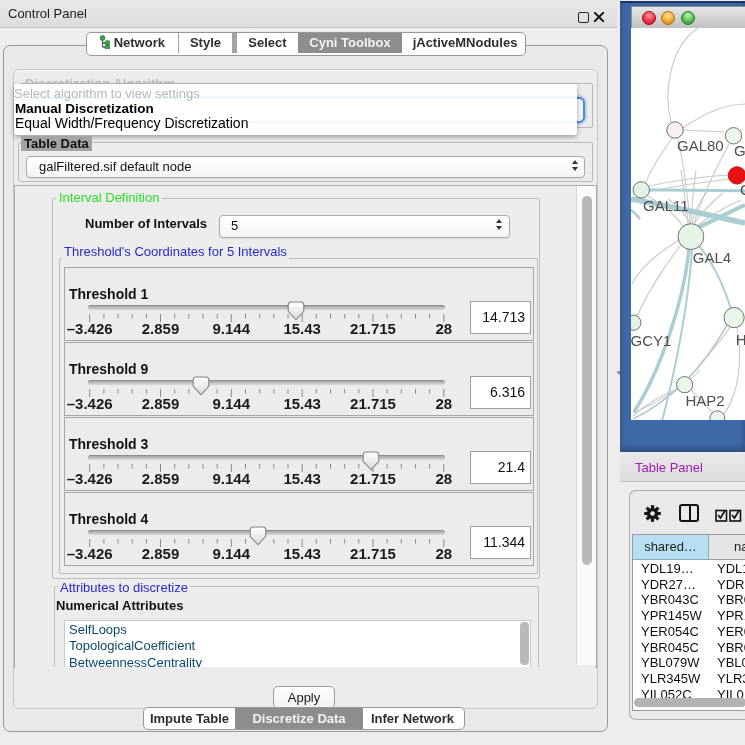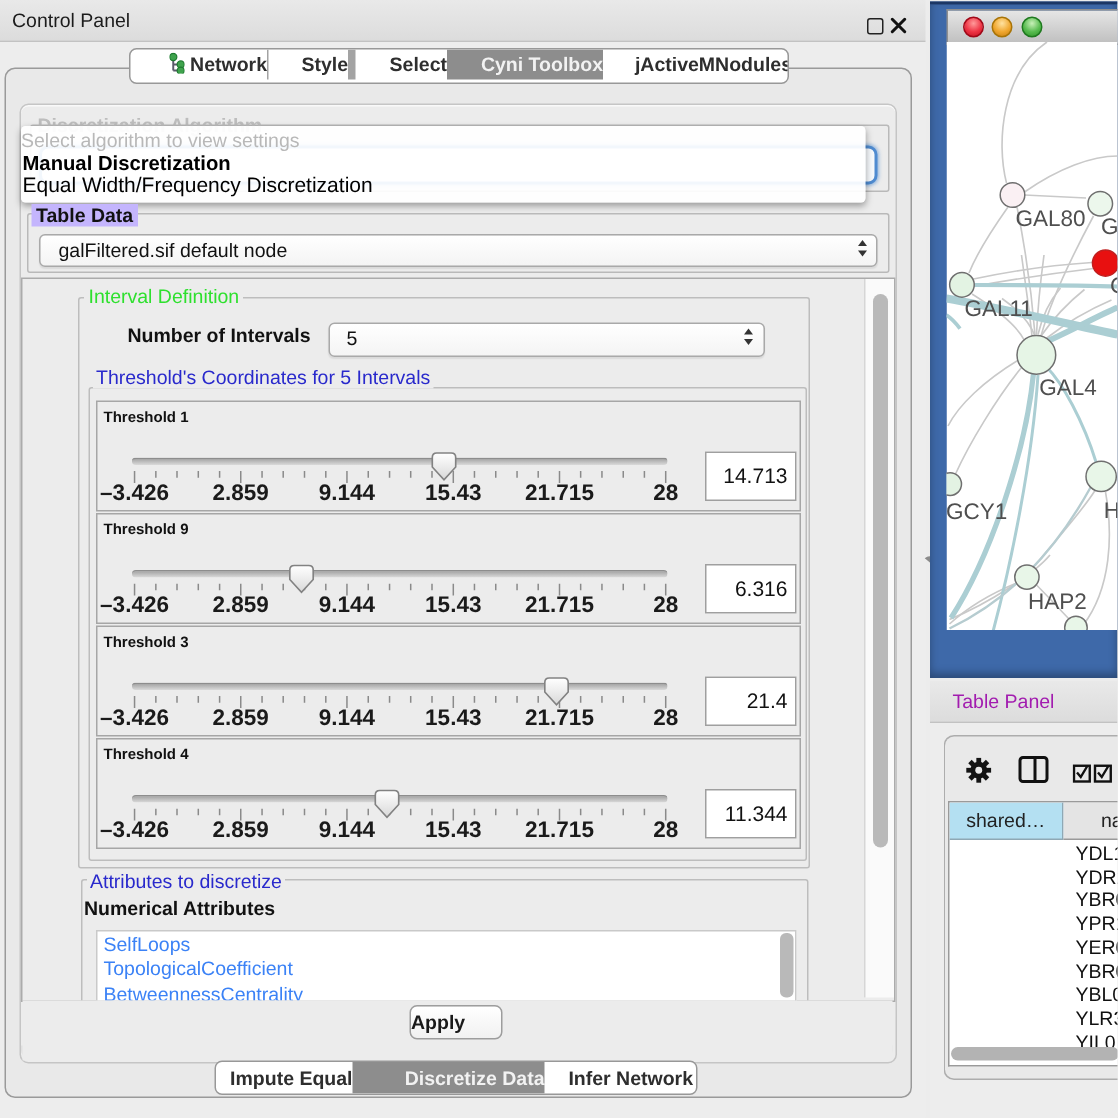--- a/index.html
+++ b/index.html
@@ -4,27 +4,27 @@
 html,body{margin:0;padding:0}
 body{width:745px;height:745px;position:relative;background:#ececec;font-family:"Liberation Sans",sans-serif;overflow:hidden}
 .abs{position:absolute}
 .titlebar{background:linear-gradient(#e9e9e9,#dcdcdc);border-bottom:1px solid #c2c2c2;font-size:13px;color:#1c1c1c}
 .grpbrd{border:1px solid #b9b9b9;border-radius:2px}
 .combo{background:linear-gradient(#ffffff,#f4f4f4);border:1px solid #a9a9a9;border-radius:4px;box-shadow:0 1px 1px rgba(0,0,0,0.08)}
 .carets{position:absolute;width:0;height:0}
 .car-up{border-left:3.5px solid transparent;border-right:3.5px solid transparent;border-bottom:4.5px solid #333}
 .car-dn{border-left:3.5px solid transparent;border-right:3.5px solid transparent;border-top:4.5px solid #333}
 .tpanel{position:absolute;left:64px;width:468px;height:72px;border:1px solid #a6a6a6;background:#ececec}
-.tlabel{position:absolute;left:4px;top:5px;font-size:10px;font-weight:bold;color:#111}
+.tlabel{position:absolute;left:4px;top:18px;font-size:14px;font-weight:bold;color:#111}
 .track{position:absolute;left:23px;top:37px;width:357px;height:4px;border-radius:2.5px;background:linear-gradient(#a6a6a6,#dadada);border-top:1px solid #8d8d8d}
 .ticksvg{position:absolute;left:0;top:46px}
 .thumbsvg{position:absolute;top:33px}
 .scalelbl{position:absolute;top:52px;width:60px;margin-left:-30px;text-align:center;font-size:15px;font-weight:bold;color:#1a1a1a}
 .vbox{position:absolute;left:405px;top:33px;width:54px;height:31px;background:#fff;border:1px solid #9f9f9f;font-size:14px;color:#111;text-align:right;line-height:31px;padding-right:5px}
-.tabseg{display:inline-block;height:20px;line-height:20px;font-size:13px;font-weight:600;color:#2e2e2e;text-align:right}
+.tabseg{display:inline-block;height:20px;line-height:20px;font-size:13px;font-weight:600;color:#2e2e2e;text-align:center}
 </style></head>
 <body>
 
 <div class="abs titlebar" style="left:0;top:0;width:617px;height:27px"></div>
 <div class="abs" style="left:8px;top:6px;font-size:13px;color:#1c1c1c">Control Panel</div>
 <div class="abs" style="left:578px;top:11.5px;width:9px;height:9px;border:1.4px solid #222;border-radius:2px"></div>
 <svg class="abs" style="left:593px;top:10.5px" width="12" height="12" viewBox="0 0 13 13">
     <path d="M2 2 L11 11 M11 2 L2 11" stroke="#111" stroke-width="2.2" stroke-linecap="round"></path>
   </svg>
 
@@ -47,21 +47,21 @@
 <div class="abs grpbrd" style="left:20px;top:83px;width:571px;height:43px"></div>
 <div class="abs" style="left:26px;top:97px;width:555px;height:22px;border-radius:6px;background:#f6f9fc;border:2.8px solid #4f8bd0;box-shadow:0 0 2.5px 1px rgba(80,140,210,0.55)"></div>
 <div class="abs" style="left:25px;top:76px;font-size:13px;font-weight:bold;color:#bdbdbd">Discretization Algorithm</div>
 
 <div class="abs" style="left:14px;top:84px;width:563px;height:51px;background:rgba(255,255,255,0.93);border-radius:3px;box-shadow:0 2px 5px rgba(0,0,0,0.35)"></div>
 <div class="abs" style="left:14px;top:86px;width:563px;height:15px;text-align:left;font-size:13px;font-weight:normal;color:#b8b8b8">Select algorithm to view settings</div>
 <div class="abs" style="left:15px;top:101px;font-size:13.5px;font-weight:bold;color:#000">Manual Discretization</div>
 <div class="abs" style="left:15px;top:115px;font-size:14px;color:#000">Equal Width/Frequency Discretization</div>
 
 <div class="abs grpbrd" style="left:18px;top:142px;width:573px;height:38px"></div>
-<div class="abs" style="left:21px;top:136px;background:#c4b5fd;padding:0 3px;font-size:13px;font-weight:600;color:#111">Table Data</div>
+<div class="abs" style="left:21px;top:136px;background:#a3a3a3;padding:0 3px;font-size:13px;font-weight:600;color:#111">Table Data</div>
 <div class="abs combo" style="left:26px;top:156px;width:557px;height:20px"></div>
 <div class="abs" style="left:39px;top:159px;font-size:13px;color:#111">galFiltered.sif default node</div>
 <div class="abs carets car-up" style="left:572px;top:160px"></div>
 <div class="abs carets car-dn" style="left:572px;top:167px"></div>
 
 <div class="abs" style="left:14px;top:185px;width:581px;height:481px;background:#ececec;border:1px solid #ababab"></div>
 <div class="abs" style="left:576px;top:186px;width:19px;height:479px;background:#fafafa;border-left:1px solid #d6d6d6"></div>
 <div class="abs" style="left:582px;top:196px;width:10px;height:369px;background:#b9b9b9;border-radius:5px"></div>
 
 <div class="abs" style="left:52px;top:198px;width:486px;height:379px;border:1px solid #bdbdbd;border-radius:2px"></div>
@@ -181,30 +181,30 @@
     <div class="scalelbl" style="left:237.2px">15.43</div>
     <div class="scalelbl" style="left:308px">21.715</div>
     <div class="scalelbl" style="left:378.8px">28</div>
   <div class="vbox">11.344</div>
 </div>
 
 <div class="abs" style="left:54px;top:586px;width:483px;height:95px;border:1px solid #bdbdbd;border-radius:2px"></div>
 <div class="abs" style="left:58px;top:580px;background:#ececec;padding:0 2px;font-size:13px;color:#2929cc">Attributes to discretize</div>
 <div class="abs" style="left:56px;top:598px;font-size:13px;font-weight:bold;color:#111">Numerical Attributes</div>
 <div class="abs" style="left:64px;top:620px;width:465px;height:46px;background:#fff;border:1px solid #c9c9c9;overflow:hidden">
-  <div style="font-size:13px;color:#3b82f6;padding:1px 11px 0 4px;line-height:16.3px">SelfLoops<br>TopologicalCoefficient<br>BetweennessCentrality</div>
+  <div style="font-size:13px;color:#0c4a6e;padding:1px 11px 0 4px;line-height:16.3px">SelfLoops<br>TopologicalCoefficient<br>BetweennessCentrality</div>
 </div>
 <div class="abs" style="left:520px;top:622px;width:9px;height:43px;background:#b9b9b9;border-radius:4px"></div>
 
 <div class="abs" style="left:15px;top:667px;width:580px;height:40px;background:#ececec"></div>
 
-<div class="abs" style="left:273px;top:670px;width:60px;height:21px;background:linear-gradient(#ffffff,#f1f1f1);border:1px solid #9d9d9d;border-radius:5px;font-size:13px;font-weight:700;color:#1a1a1a;line-height:21px">Apply</div>
+<div class="abs" style="left:273px;top:686px;width:60px;height:21px;background:linear-gradient(#ffffff,#f1f1f1);border:1px solid #9d9d9d;border-radius:5px;text-align:center;font-size:13px;font-weight:400;color:#1a1a1a;line-height:21px">Apply</div>
 
 <div class="abs" style="left:143px;top:707px;width:320px;height:21px;background:#fff;border:1px solid #989898;border-radius:5px;overflow:hidden;white-space:nowrap">
-  <div class="tabseg" style="width:91px;height:21px;line-height:21px">Impute Equal</div><div class="tabseg" style="width:128px;height:21px;line-height:21px;background:#8d8d8d;color:#f2f2f2">Discretize Data</div><div class="tabseg" style="width:99px;height:21px;line-height:21px">Infer Network</div>
+  <div class="tabseg" style="width:91px;height:21px;line-height:21px">Impute Table</div><div class="tabseg" style="width:128px;height:21px;line-height:21px;background:#8d8d8d;color:#f2f2f2">Discretize Data</div><div class="tabseg" style="width:99px;height:21px;line-height:21px">Infer Network</div>
 </div>
 
 <svg class="abs" style="left:616px;top:369.5px" width="5" height="6">
     <path d="M4.5 5.5 L4.5 1 Q2.5 0.5 0.5 2.2 Z" fill="#8a8a8a"></path>
   </svg>
 
 <div class="abs" style="left:620px;top:1px;width:125px;height:449px;background:#3e69a9;border-top:2px solid #1c3765;box-shadow:0 -3px 6px rgba(0,0,0,0.3) inset"></div>
 <div class="abs" style="left:631px;top:6px;width:114px;height:22px;background:linear-gradient(#e6e6e6,#bfbfbf);border:1px solid #8f8f8f;border-bottom-color:#7a7a7a"></div>
 <div class="abs" style="left:641.5px;top:10.5px;width:12px;height:12px;border-radius:50%;background:radial-gradient(circle at 50% 30%,#ff9a9a,#ee3344 55%,#c01020);border:0.5px solid #a00818"></div>
 <div class="abs" style="left:660.5px;top:10.5px;width:12px;height:12px;border-radius:50%;background:radial-gradient(circle at 50% 30%,#ffe2a0,#f0a72f 55%,#c77f10);border:0.5px solid #a87407"></div>
@@ -298,15 +298,16 @@
       <rect x="1" y="1.5" width="10.5" height="10.5" stroke-width="1.6"></rect>
       <path d="M3 6 L5.5 9 L10 1.5" stroke-width="1.6"></path>
       <rect x="15" y="1.5" width="10.5" height="10.5" stroke-width="1.6"></rect>
       <path d="M17 6 L19.5 9 L24 1.5" stroke-width="1.6"></path>
     </g>
   </svg>
 
 <div class="abs" style="left:632px;top:534px;width:113px;height:175px;background:#fff;border:1px solid #9a9a9a;border-right:none;overflow:hidden">
  <div style="position:absolute;left:0;top:0;width:75px;height:24px;background:#b4e0f2;border-right:1px solid #8fa8b4;border-bottom:1px solid #8fa8b4;text-align:center;font-size:13px;color:#222;line-height:24px">shared…</div>
  <div style="position:absolute;left:76px;top:0;width:40px;height:24px;background:#e4e4e4;border-bottom:1px solid #9a9a9a;font-size:13px;color:#222;line-height:24px;padding-left:25px">nam</div>
+ <div style="position:absolute;left:8px;top:26px;font-size:13px;color:#101010;line-height:15.7px">YDL19…<br>YDR27…<br>YBR043C<br>YPR145W<br>YER054C<br>YBR045C<br>YBL079W<br>YLR345W<br>YIL052C</div>
  <div style="position:absolute;left:84px;top:26px;font-size:13px;color:#101010;line-height:15.7px">YDL1<br>YDR2<br>YBR0<br>YPR1<br>YER0<br>YBR0<br>YBL0<br>YLR3<br>YIL0</div>
  <div style="position:absolute;left:1px;top:163px;width:112px;height:9px;background:#b3b3b3;border-radius:5px"></div>
 </div>
 
 </body></html>

